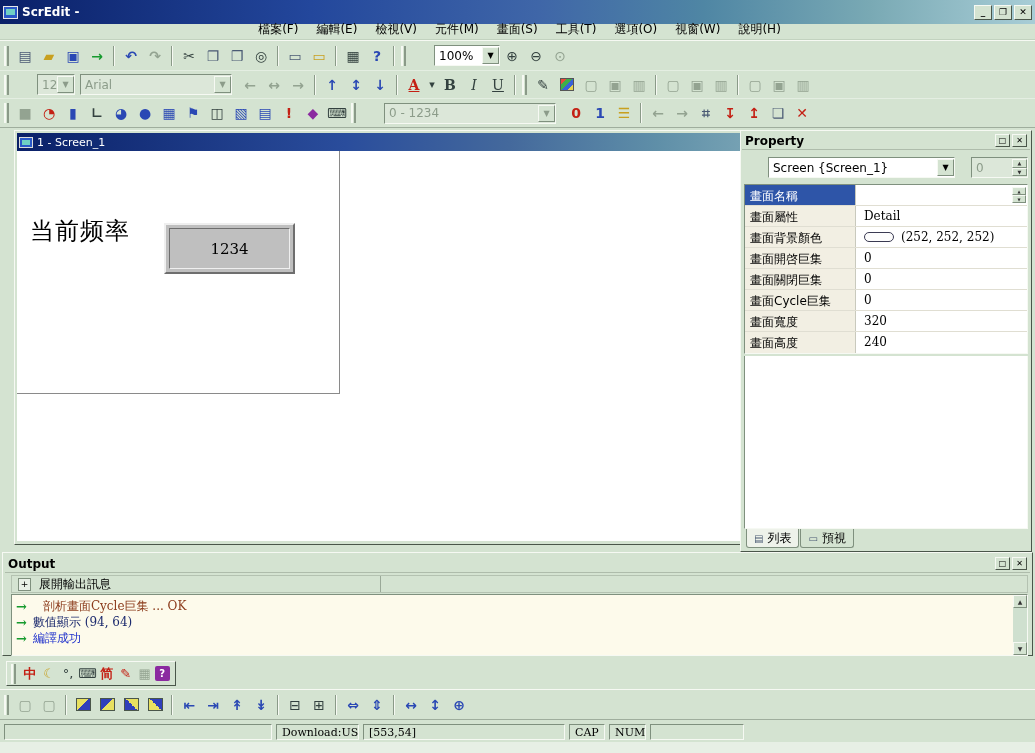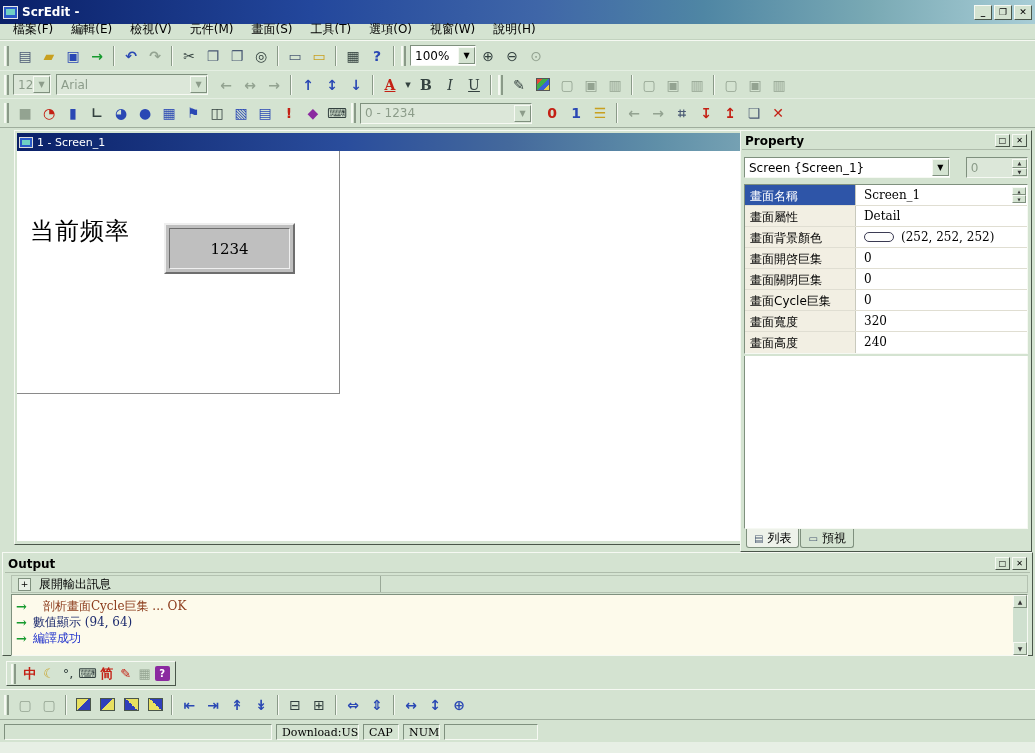--- a/index.html
+++ b/index.html
@@ -14,21 +14,21 @@
   .app-icon { width:15px; height:13px; background:#2a58c8; border:1px solid #e8e8e8; margin-right:4px;
     display:flex; align-items:center; justify-content:center; }
   .app-icon i { display:block; width:9px; height:6px; background:#6fd0c4; }
   .titlebar .t-text { font-weight:bold; font-size:12px; }
   .winbtns { margin-left:auto; display:flex; gap:2px; }
   .winbtn { width:18px; height:15px; background:#d4e3d1; color:#000; font-size:9px; font-weight:bold;
     display:flex; align-items:center; justify-content:center; border:1px solid; border-color:#f6f9f3 #4a564a #4a564a #f6f9f3; }
 
   
   .menubar { position:absolute; left:0; top:20px; width:1035px; height:20px; display:flex; align-items:center;
-    padding-left:4px; border-bottom:1px solid #c2d2bf; }
+    padding-left:4px; border-bottom:1px solid #c2d2bf;justify-content:center; }
   .menu-item { padding:2px 9px; }
 
   
   .tbrow { position:absolute; left:0; width:1035px; display:flex; align-items:center; padding:2px 2px; }
   .tbrow1 { top:40px; height:30px; border-top:1px solid #f6f9f3; }
   .tbrow2 { top:70px; height:28px; border-top:1px solid #e4eee2; }
   .tbrow3 { top:98px; height:30px; border-top:1px solid #e4eee2; border-bottom:1px solid #9fae9d; }
   .grip { width:5px; height:20px; margin:0 4px 0 2px;
     border-left:2px solid #f6f9f3; border-right:2px solid #8a9a88; }
   .sep { width:2px; height:20px; margin:0 4px; border-left:1px solid #8a9a88; border-right:1px solid #f6f9f3; }
@@ -41,21 +41,21 @@
   .fontA { color:#c42014; font-weight:bold; text-decoration:underline; font-family:"DejaVu Serif",serif; }
   .ic-multi { width:14px; height:13px; border:1px solid #555;
     background:linear-gradient(135deg,#e8493a 0 25%,#3fae4a 25% 50%,#3a62d8 50% 75%,#e8d24a 75% 100%); }
   .ic-lay { width:15px; height:13px; border:1px solid #4a564a; }
   .lay-a { background:linear-gradient(135deg,#e8e060 0 50%,#2f3fbb 50% 100%); }
   .lay-b { background:linear-gradient(315deg,#e8e060 0 50%,#2f3fbb 50% 100%); }
   .lay-c { background:linear-gradient(45deg,#2f3fbb 0 50%,#e8e060 50% 100%); }
   .lay-d { background:linear-gradient(225deg,#2f3fbb 0 50%,#e8e060 50% 100%); }
 
   .combo { height:21px; background:#fff; display:flex; align-items:center; padding-left:4px;
-    border:1px solid; border-color:#7f907e #f6f9f3 #f6f9f3 #7f907e; font-size:12px; }
+    border:1px solid; border-color:#7f907e #f6f9f3 #f6f9f3 #7f907e; font-size:12px;margin-left:24px; }
   .combo .dd { margin-left:auto; width:17px; height:17px; background:#d4e3d1; font-size:8px;
     display:flex; align-items:center; justify-content:center;
     border:1px solid; border-color:#f6f9f3 #7f907e #7f907e #f6f9f3; }
   .combo.disabled { background:#dce7d9; color:#8c9c8a; }
   .spinfield { height:21px; background:#dce7d9; color:#8c9c8a; display:flex; align-items:center; padding-left:4px;
     border:1px solid; border-color:#7f907e #f6f9f3 #f6f9f3 #7f907e; }
   .spin { margin-left:auto; width:15px; height:17px; display:flex; flex-direction:column; }
   .spin span { flex:1; background:#d4e3d1; font-size:5px; display:flex; align-items:center; justify-content:center;
     border:1px solid; border-color:#f6f9f3 #7f907e #7f907e #f6f9f3; color:#333; }
 
@@ -318,21 +318,20 @@
         <span>0</span>
         <span class="spin">
           <span>▲</span>
           <span>▼</span>
         </span>
       </div>
     </div>
     <div class="prop-grid">
       <div class="prow">
         <div class="plabel sel">畫面名稱</div>
-        <div class="pvalue">Screen_1</div>
         <span class="row-spin">
           <span>▲</span>
           <span>▼</span>
         </span>
       </div>
       <div class="prow">
         <div class="plabel">畫面屬性</div>
         <div class="pvalue">Detail</div>
       </div>
       <div class="prow">
@@ -451,19 +450,20 @@
     <span class="tbtn c-blue bold">⇕</span>
     <span class="sep"></span>
     <span class="tbtn c-blue bold">↔</span>
     <span class="tbtn c-blue bold">↕</span>
     <span class="tbtn c-blue bold">⊕</span>
   </div>
 
   <div class="statusbar">
     <span class="scell sc0"></span>
     <span class="scell sc1">Download:USB</span>
+    <span class="scell sc2">[553,54]</span>
     <span class="scell sc4">CAP</span>
     <span class="scell sc5">NUM</span>
     <span class="scell sc6"></span>
   </div>
   <div class="bottom-strip"></div>
 
 </div>
 
 </body></html>

